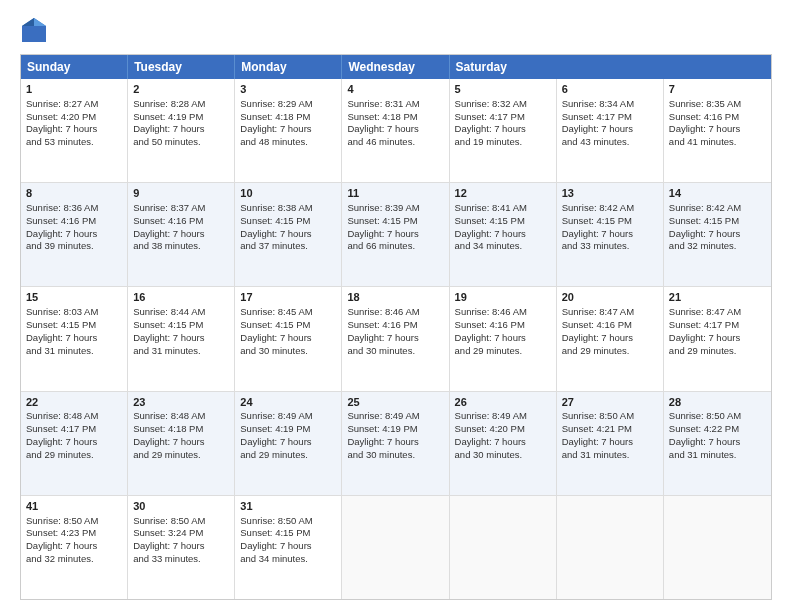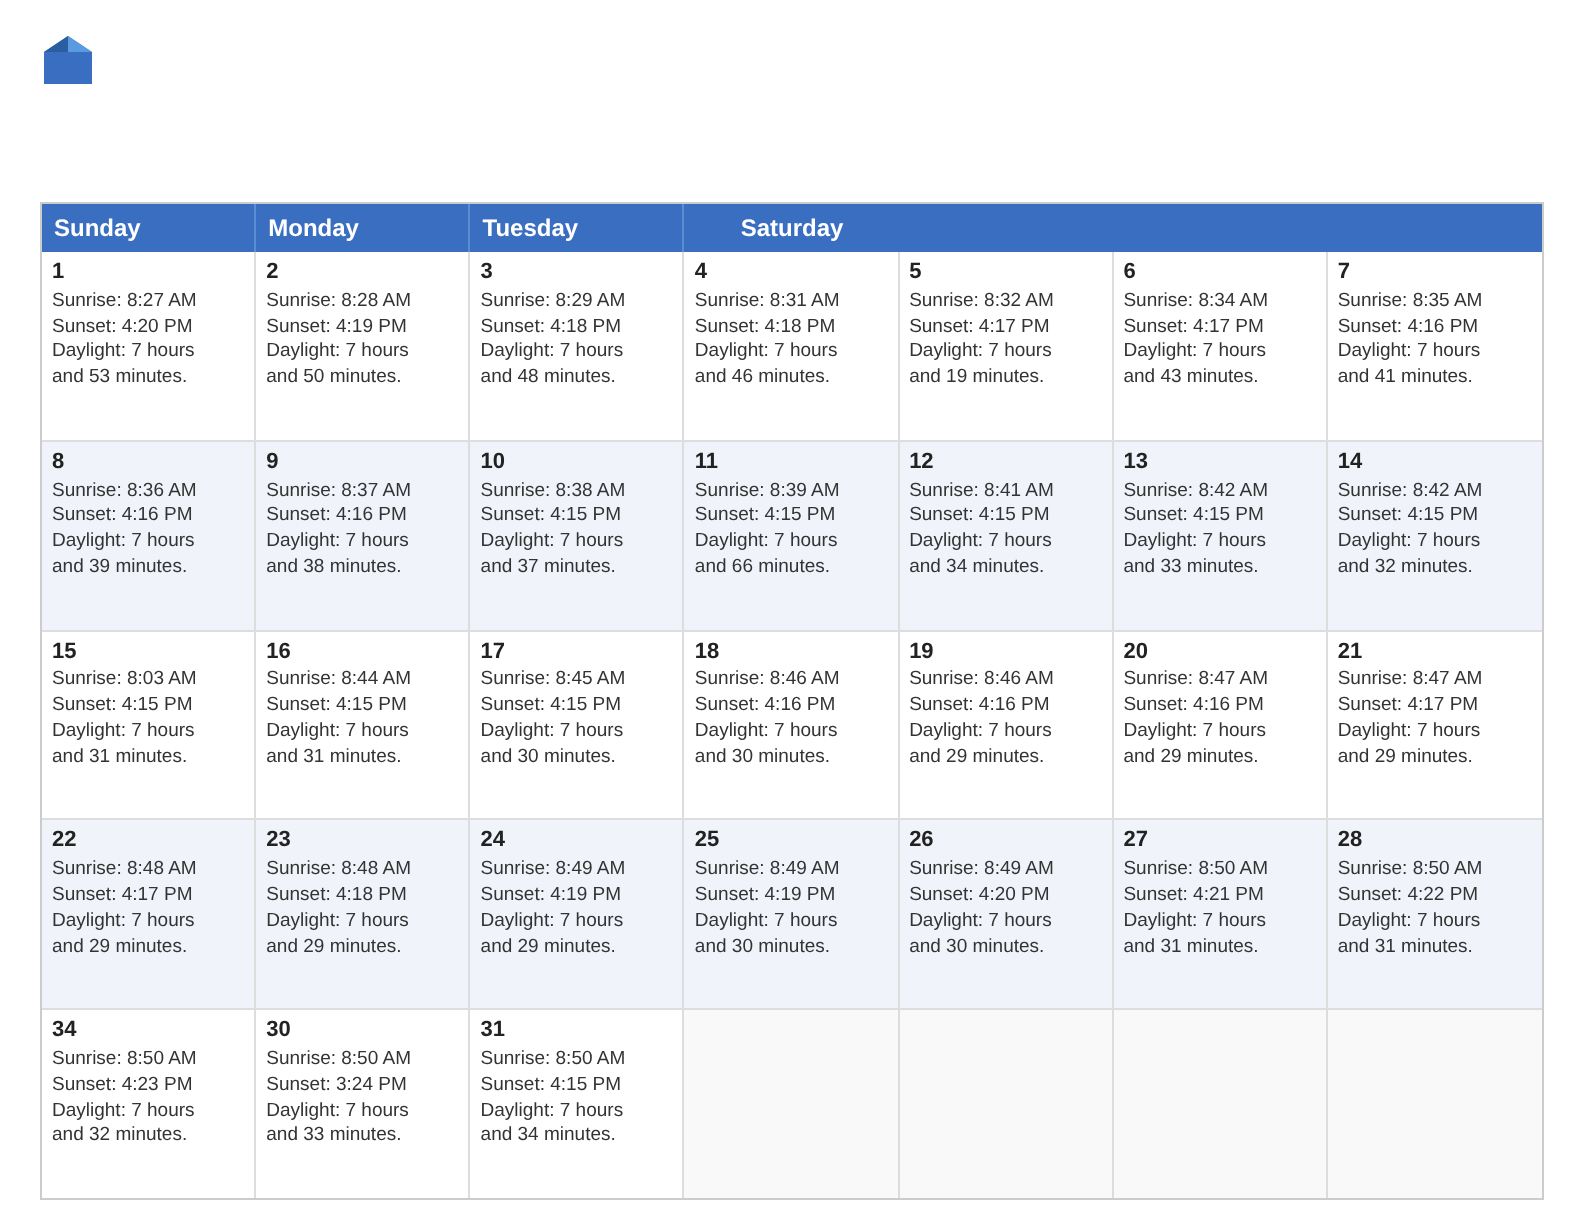--- a/index.html
+++ b/index.html
@@ -50,36 +50,35 @@
     .location {
       font-size: 14px;
       color: #555;
       margin-top: 2px;
     }
     .calendar {
       flex: 1;
       display: flex;
       flex-direction: column;
       border: 1px solid #ccc;
-      margin-top: 47px;
     }
     .cal-header-row {
       display: grid;
       grid-template-columns: repeat(7, 1fr);
       background: #3a6ec0;
     }
     .cal-header-cell {
       color: #fff;
       font-size: 12px;
       font-weight: bold;
       padding: 5px 6px;
       text-align: left;
       border-right: 1px solid #5a8ed0;
     }
-    .cal-header-cell:last-child { border-right: none; text-align: center; }
+    .cal-header-cell:last-child { border-right: none; }
     .cal-body {
       flex: 1;
       display: flex;
       flex-direction: column;
     }
     .cal-row {
       display: grid;
       grid-template-columns: repeat(7, 1fr);
       flex: 1;
       border-top: 1px solid #ddd;
@@ -127,22 +126,23 @@
     </div>
     <div class="title-block">
       <div class="month-title"></div>
       <div class="location"></div>
     </div>
   </div>
 
   <div class="calendar">
     <div class="cal-header-row">
     <div class="cal-header-cell">Sunday</div>
+        <div class="cal-header-cell">Tuesday</div>
         <div class="cal-header-cell">Monday</div>
-        <div class="cal-header-cell">Tuesday</div>
+        <div class="cal-header-cell">Wednesday</div>
         <div class="cal-header-cell">Saturday</div>
       </div>
     <div class="cal-body">
     <div class="cal-row">
           <div class="cal-cell">
             <span class="day-num">1</span>
             <div>Sunrise: 8:27 AM</div>
             <div>Sunset: 4:20 PM</div>
             <div>Daylight: 7 hours</div>
             <div>and 53 minutes.</div>
@@ -338,21 +338,21 @@
           <div class="cal-cell alt-row">
             <span class="day-num">28</span>
             <div>Sunrise: 8:50 AM</div>
             <div>Sunset: 4:22 PM</div>
             <div>Daylight: 7 hours</div>
             <div>and 31 minutes.</div>
           </div>
         </div>
         <div class="cal-row">
           <div class="cal-cell">
-            <span class="day-num">34</span>
+            <span class="day-num">41</span>
             <div>Sunrise: 8:50 AM</div>
             <div>Sunset: 4:23 PM</div>
             <div>Daylight: 7 hours</div>
             <div>and 32 minutes.</div>
           </div>
           <div class="cal-cell">
             <span class="day-num">30</span>
             <div>Sunrise: 8:50 AM</div>
             <div>Sunset: 3:24 PM</div>
             <div>Daylight: 7 hours</div>

